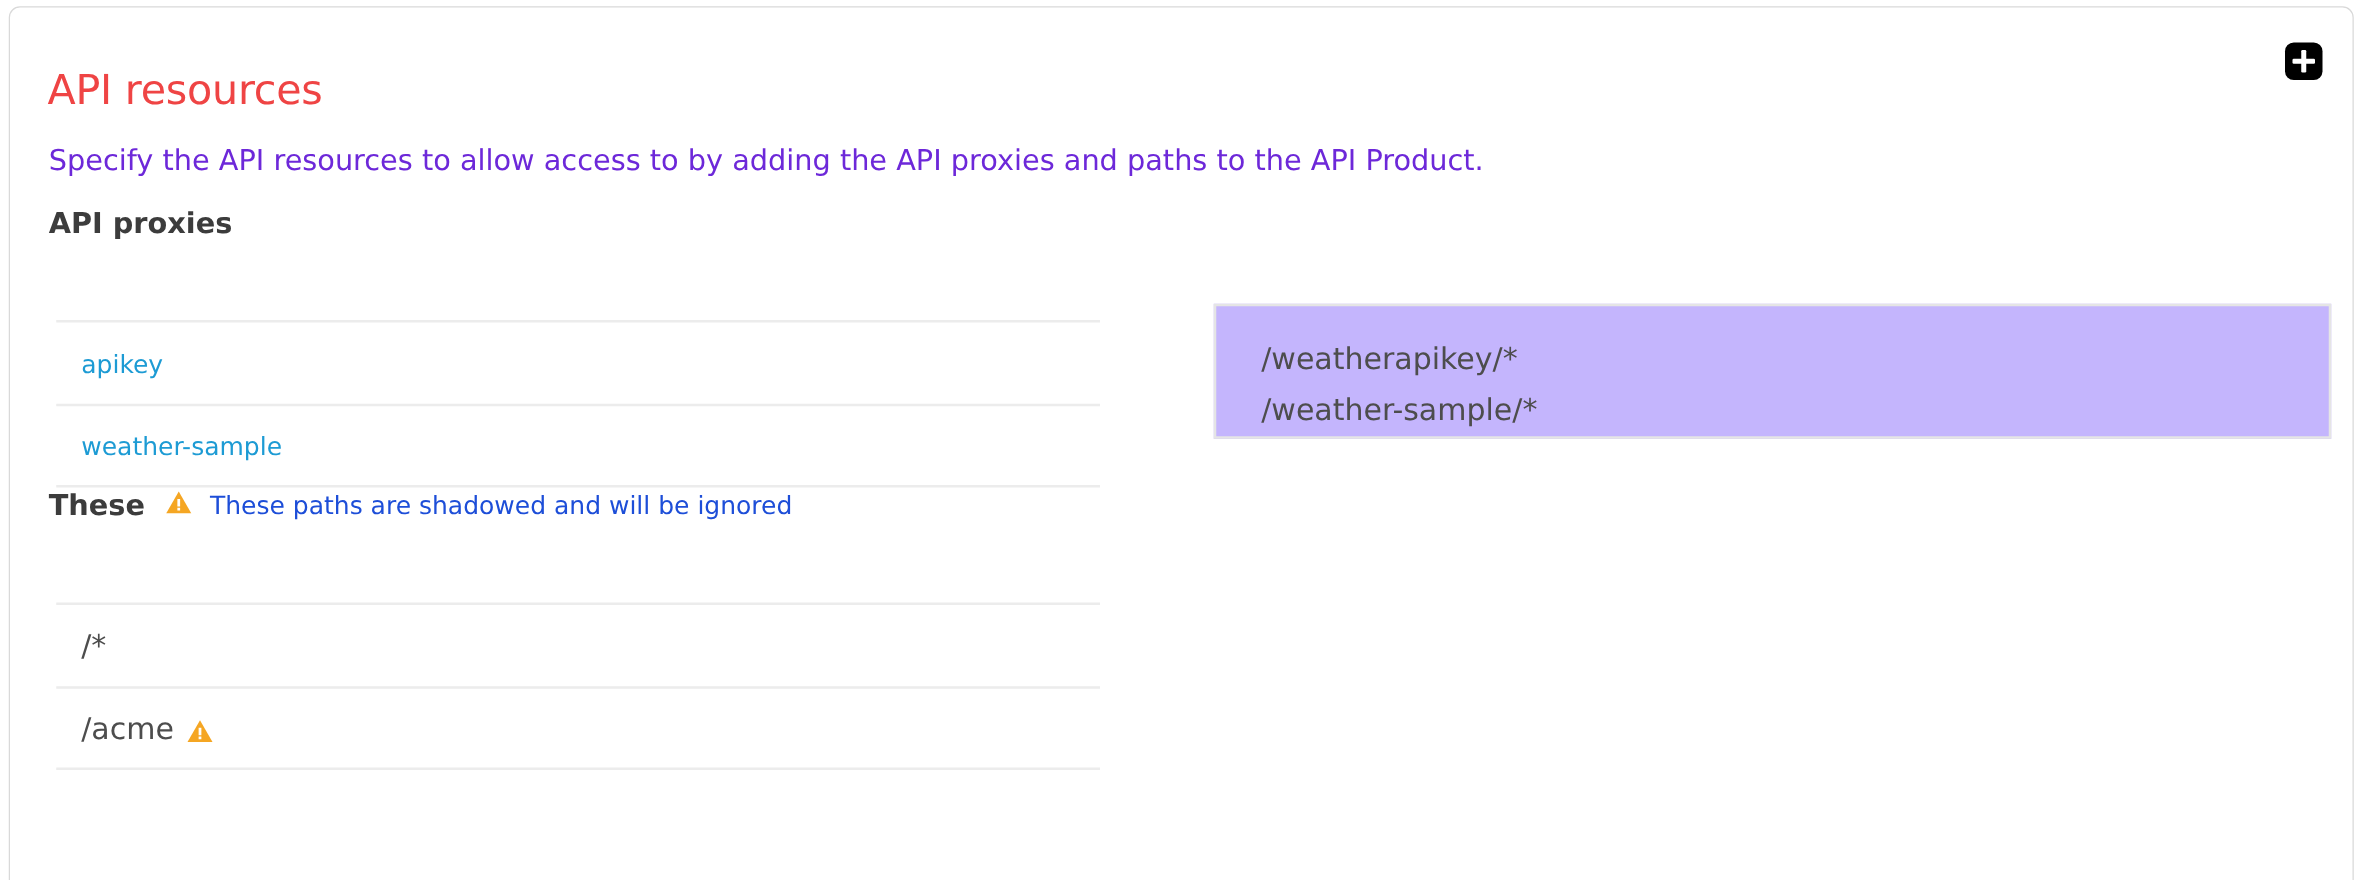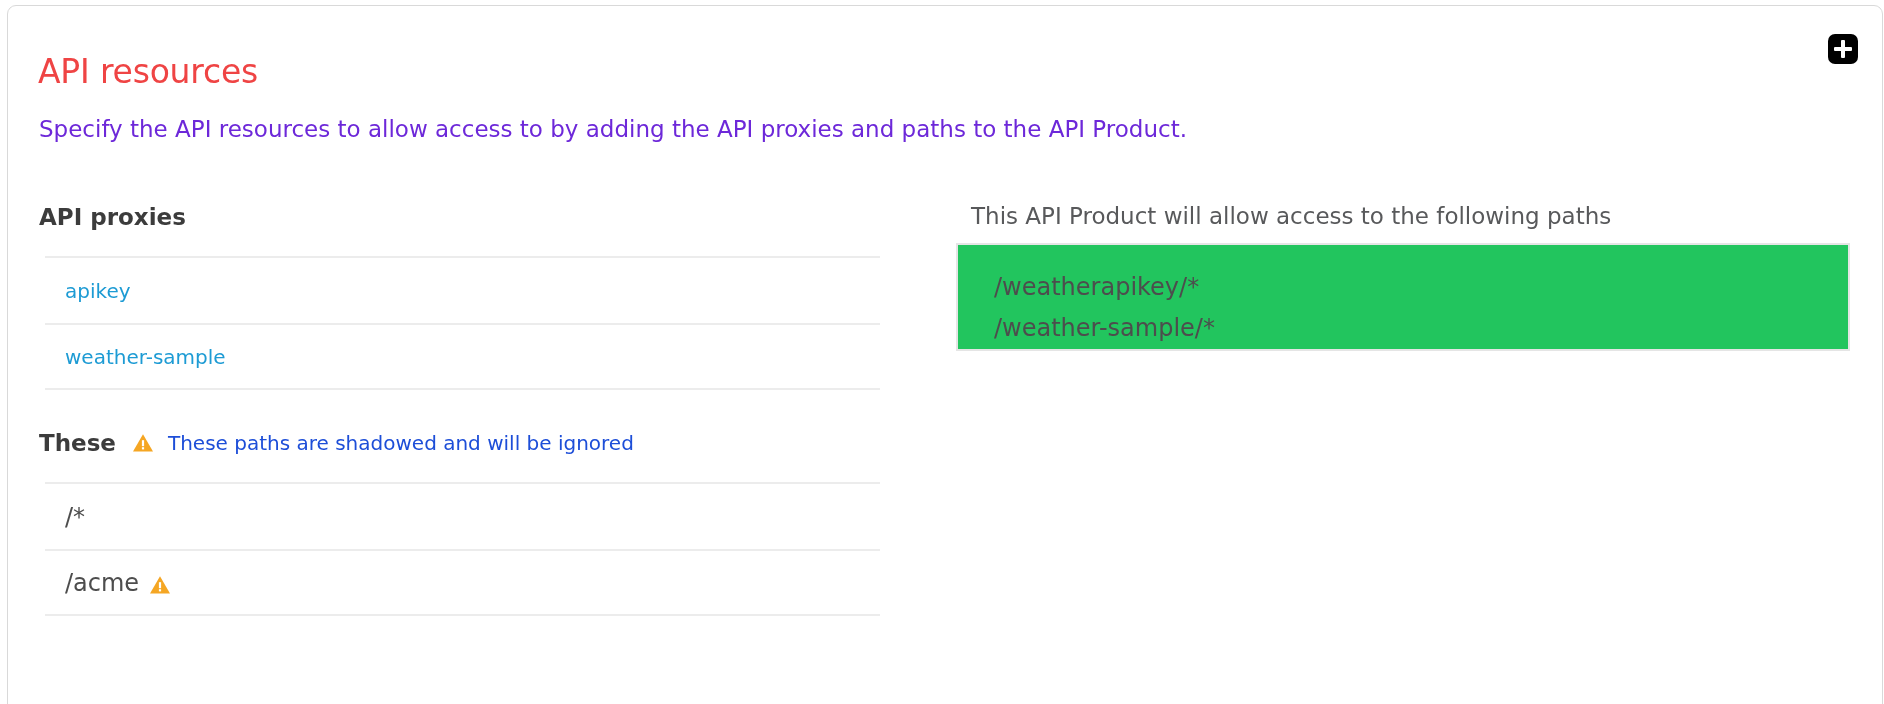--- a/index.html
+++ b/index.html
@@ -98,22 +98,21 @@
   }
 
   
   .section-head {
     position: absolute;
     font-size: 23px;
     font-weight: 700;
     color: #3c3c3c;
     white-space: nowrap;
     display: flex;
-    align-items: center;
-    margin-top: 38px;
+    align-items: flex-start;
   }
   .head-proxies { left: 31px; top: 160px; }
   .head-paths   { left: 31px; top: 386px; }
 
   .shadow-note {
     font-size: 20px;
     font-weight: 400;
     color: #1d4ed8;
     margin-left: 14px;
     white-space: nowrap;
@@ -167,26 +166,26 @@
     position: absolute;
     left: 173px;
     top: 197px;
     font-size: 23px;
     font-weight: 400;
     color: #58595b;
     white-space: nowrap;
   }
   .paths-box {
     position: absolute;
-    left: 158px;
+    left: 173px;
     top: 237px;
     width: 894px;
     height: 108px;
     box-sizing: border-box;
-    background: #22c55e;
+    background: #c4b5fd;
     border: 2px solid #e5e5e5;
     padding: 22px 0 0 36px;
   }
   .paths-box-line {
     font-size: 24px;
     color: #4d4d4d;
     line-height: 41px;
     white-space: nowrap;
   }
 </style>
@@ -244,21 +243,20 @@
             <rect x="9.9" y="14.2" width="2.2" height="2.2" fill="#ffffff"></rect>
           </svg>
         </span>
       </div>
     </div>
 
   </div>
 
   <div class="col-right">
 
-    <div class="right-title">This API Product will allow access to the following paths</div>
 
     <div class="paths-box">
       <div class="paths-box-line">/weatherapikey/*</div>
       <div class="paths-box-line">/weather-sample/*</div>
     </div>
 
   </div>
 
 </div>
 

